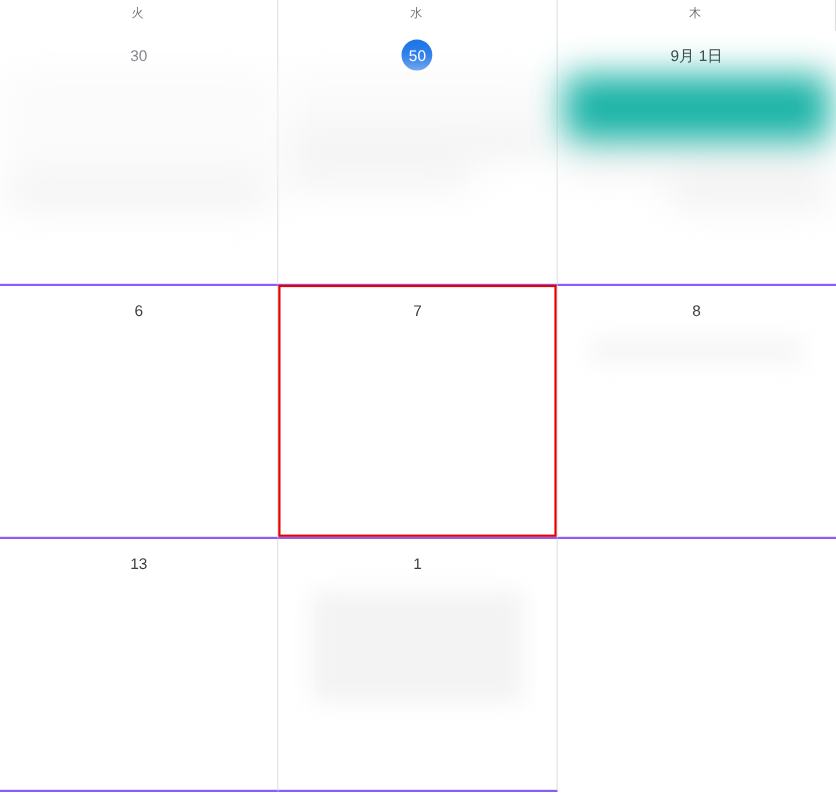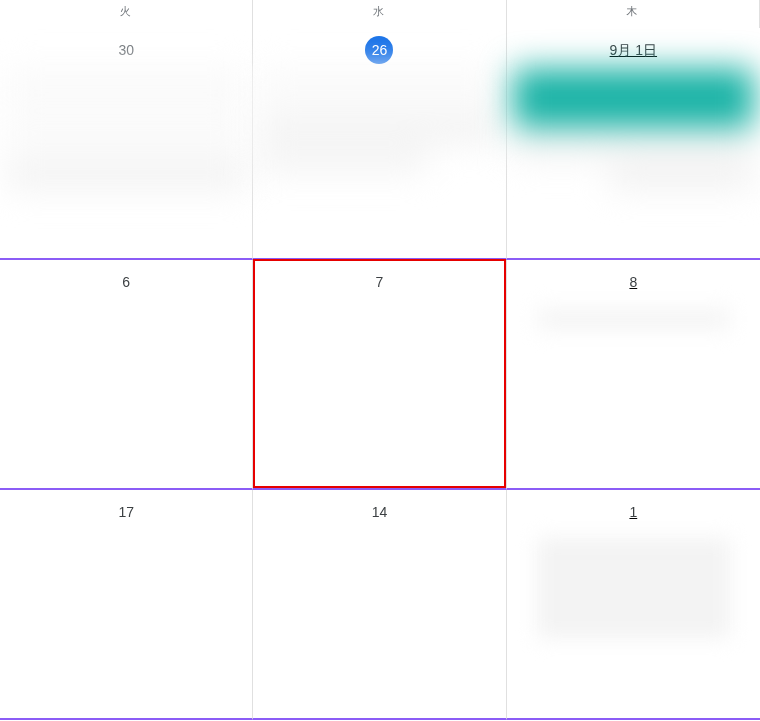--- a/index.html
+++ b/index.html
@@ -32,21 +32,20 @@
       border-right: none;
     }
     .day-cell {
       border-right: 1px solid #e0e0e0;
       border-bottom: 2px solid #8b5cf6;
       position: relative;
       padding-top: 8px;
     }
     .day-cell:nth-child(3n) {
       border-right: none;
-      text-decoration: underline;
     }
     .date-number {
       text-align: center;
       font-size: 14px;
       color: #3c4043;
       height: 28px;
       line-height: 28px;
     }
     .date-number.today {
       display: inline-block;
@@ -142,21 +141,21 @@
       <span class="date-number muted">30</span>
     </div>
     <div class="blur-events-row1">
       <div class="event-blob blob-white"></div>
       <div class="event-blob blob-white"></div>
       <div class="event-blob blob-light"></div>
     </div>
   </div>
   <div class="day-cell">
     <div class="date-number-wrap">
-      <span class="date-number today">26</span>
+      <span class="date-number today">50</span>
     </div>
     <div class="blur-events-row1">
       <div class="event-blob blob-white"></div>
       <div class="event-blob blob-light"></div>
       <div class="event-blob blob-light" style="height:22px;width:70%"></div>
     </div>
   </div>
   <div class="day-cell">
     <div class="date-number-wrap">
       <span class="date-number month-first">9月 1日</span>
@@ -181,26 +180,21 @@
   </div>
   <div class="day-cell">
     <div class="date-number-wrap">
       <span class="date-number">8</span>
     </div>
     <div class="blur-strip strip-r2"></div>
   </div>
 
   <div class="day-cell">
     <div class="date-number-wrap">
-      <span class="date-number">17</span>
-    </div>
-  </div>
-  <div class="day-cell">
-    <div class="date-number-wrap">
-      <span class="date-number">14</span>
+      <span class="date-number">13</span>
     </div>
   </div>
   <div class="day-cell">
     <div class="date-number-wrap">
       <span class="date-number">1</span>
     </div>
     <div class="blur-strip strip-r3"></div>
   </div>
 </div>
 

